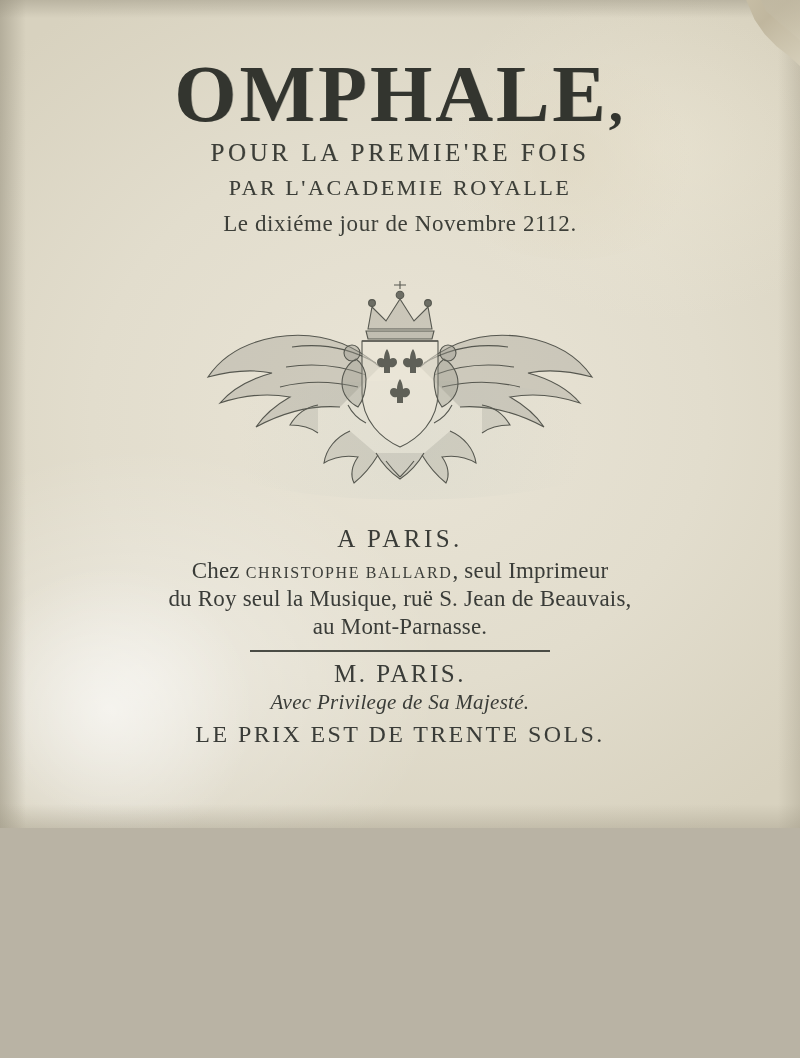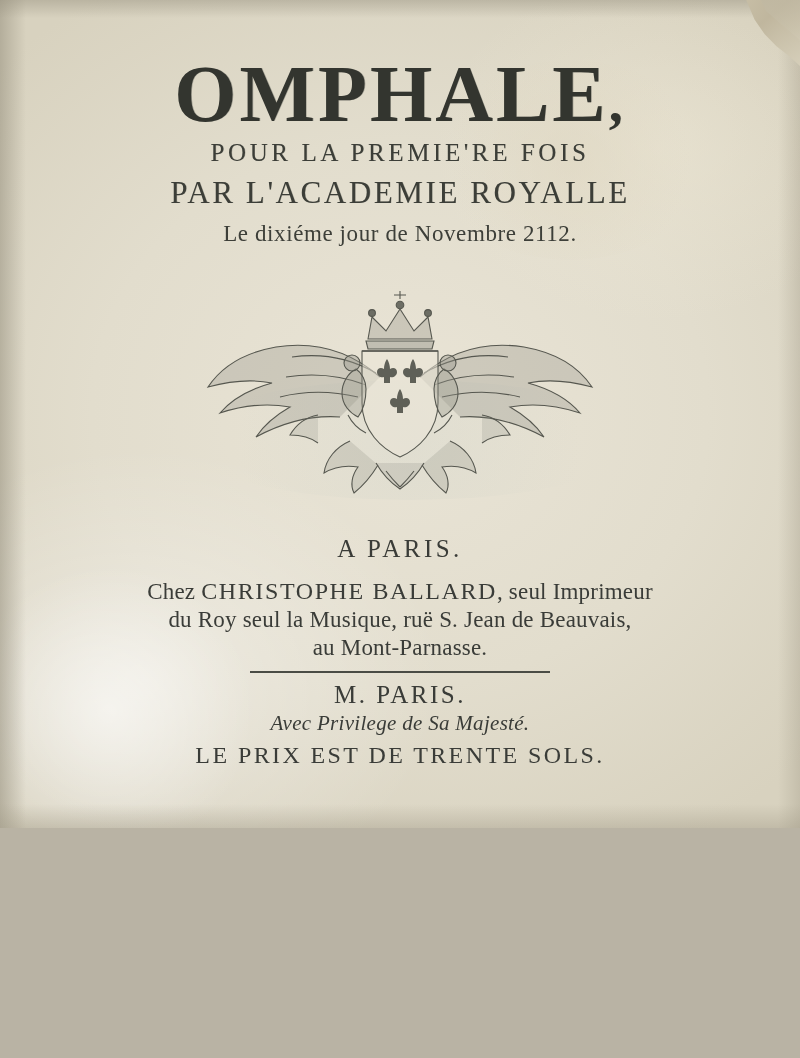--- a/index.html
+++ b/index.html
@@ -91,21 +91,21 @@
   }
 
   .line-sc {
     font-size: 25px;
     letter-spacing: 3.6px;
     margin: 5px 0;
     color: #3c3e38;
     text-shadow: 0.4px 0.3px 0 rgba(60,62,56,0.3);
   }
   .line-sc.big {
-    font-size: 31px;
+    font-size: 22px;
     letter-spacing: 2.6px;
     margin: 8px 0 4px 0;
   }
   .line-date {
     font-size: 23px;
     letter-spacing: 0.6px;
     margin: 10px 0 0 0;
     color: #3d3f39;
   }
 
@@ -115,28 +115,28 @@
     height: 250px;
   }
   .emblem svg { display: block; width: 100%; height: 100%; opacity: 0.88; }
 
   .imprint {
     margin-top: 20px;
   }
   .imprint .city {
     font-size: 25px;
     letter-spacing: 3.5px;
-    margin-bottom: 14px;
+    margin-bottom: 4px;
   }
   .imprint .l {
     font-size: 23px;
     line-height: 1.22;
     letter-spacing: 0.2px;
   }
-  .imprint .l .sc { font-size: 24px; letter-spacing: 1.6px; }
+  .imprint .l .sc { font-size: 16px; letter-spacing: 1.6px; }
 
   .rule {
     width: 300px;
     height: 2px;
     background: #4a4c45;
     margin: 9px auto 8px auto;
   }
   .year {
     font-size: 25px;
     letter-spacing: 2.5px;

